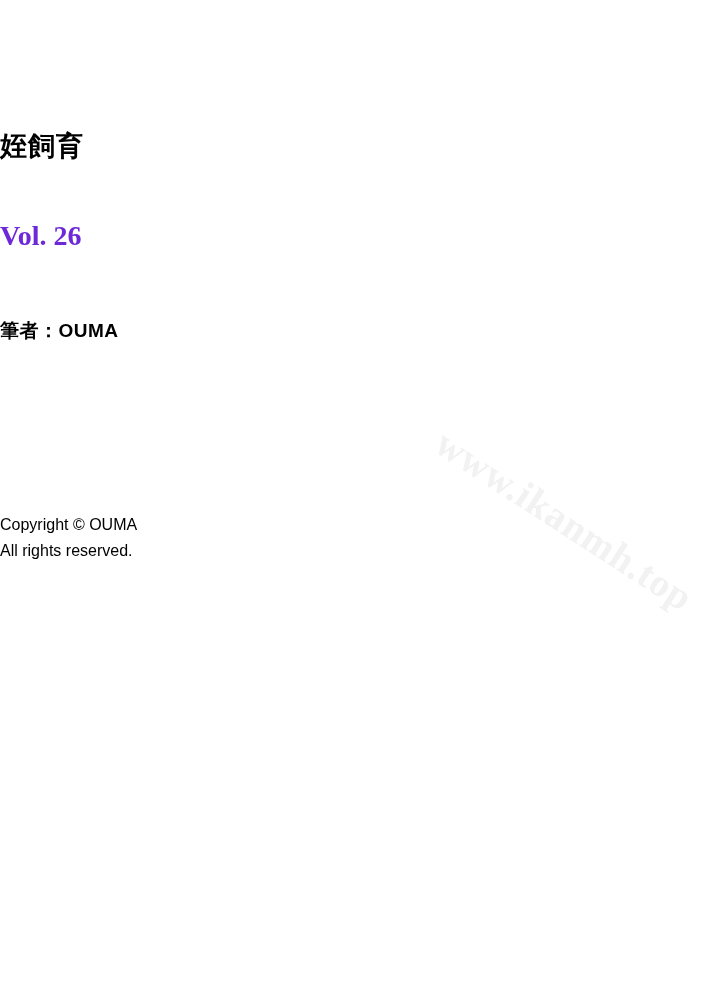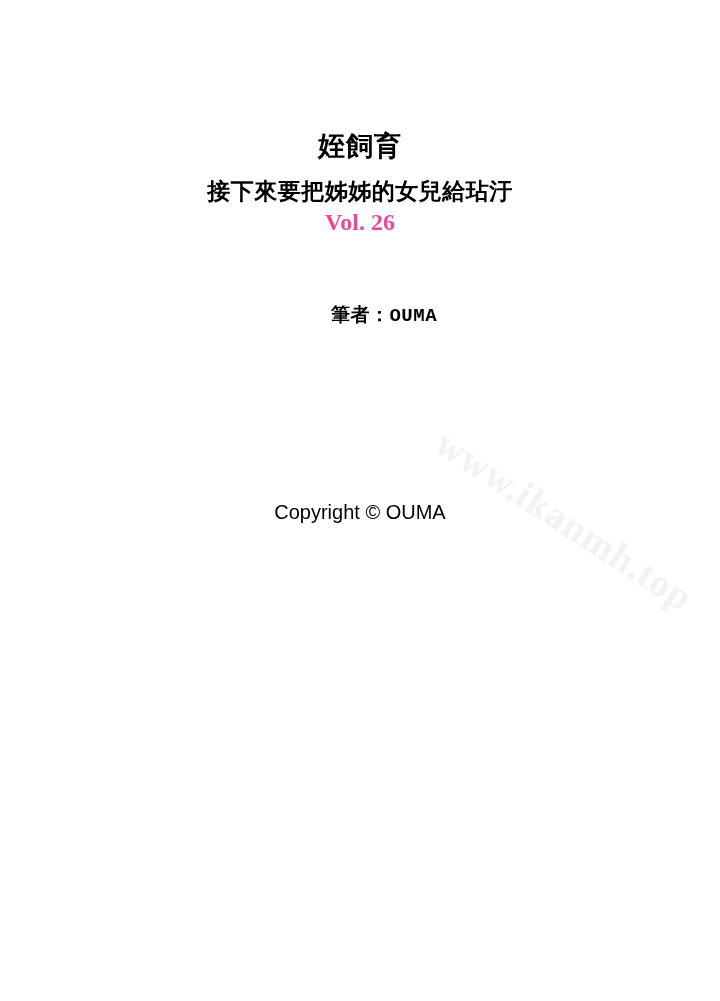--- a/index.html
+++ b/index.html
@@ -37,21 +37,20 @@
     font-size: 39px;
     letter-spacing: 1px;
     white-space: nowrap;
     pointer-events: none;
     user-select: none;
   }
 
   .content {
     position: relative;
     z-index: 2;
-    text-align: center;
   }
 
   .title-block {
     padding-top: 128px;
   }
   .title-main {
     font-family: "DejaVu Sans", "Liberation Sans", sans-serif;
     font-weight: bold;
     font-size: 27px;
     line-height: 1.35;
@@ -62,63 +61,63 @@
     font-family: "DejaVu Sans", "Liberation Sans", sans-serif;
     font-weight: bold;
     font-size: 23px;
     line-height: 1.5;
     letter-spacing: 0.5px;
     color: #000;
     margin-top: 10px;
   }
 
   .volume {
+    margin-top: 56px;
     font-family: "Liberation Serif", serif;
     font-weight: bold;
-    font-size: 24px;
-    color: #ec4899;
+    font-size: 28px;
+    color: #6d28d9;
   }
 
   .author {
     margin-top: 66px;
-    font-family: Liberation Mono, monospace;
+    font-family: Liberation Sans, sans-serif;
     font-weight: bold;
     font-size: 19px;
     letter-spacing: 0.5px;
     color: #000;
-    padding-left: 48px;
   }
 
   .copyright-block {
     margin-top: 168px;
     font-family: "Liberation Sans", sans-serif;
-    font-size: 20px;
+    font-size: 16px;
     line-height: 1.6;
     color: #000;
   }
   .copyright-block div {
     white-space: nowrap;
   }
 </style>
 </head>
 <body>
 
 <div class="page">
 
   <div class="watermark">www.ikanmh.top</div>
 
   <div class="content">
 
     <div class="title-block">
       <div class="title-main">姪飼育</div>
-      <div class="title-sub">接下來要把姊姊的女兒給玷汙</div>
     </div>
 
     <div class="volume">Vol. 26</div>
 
     <div class="author">筆者：OUMA</div>
 
     <div class="copyright-block">
       <div>Copyright © OUMA</div>
+      <div>All rights reserved.</div>
     </div>
 
   </div>
 </div>
 
 </body></html>

